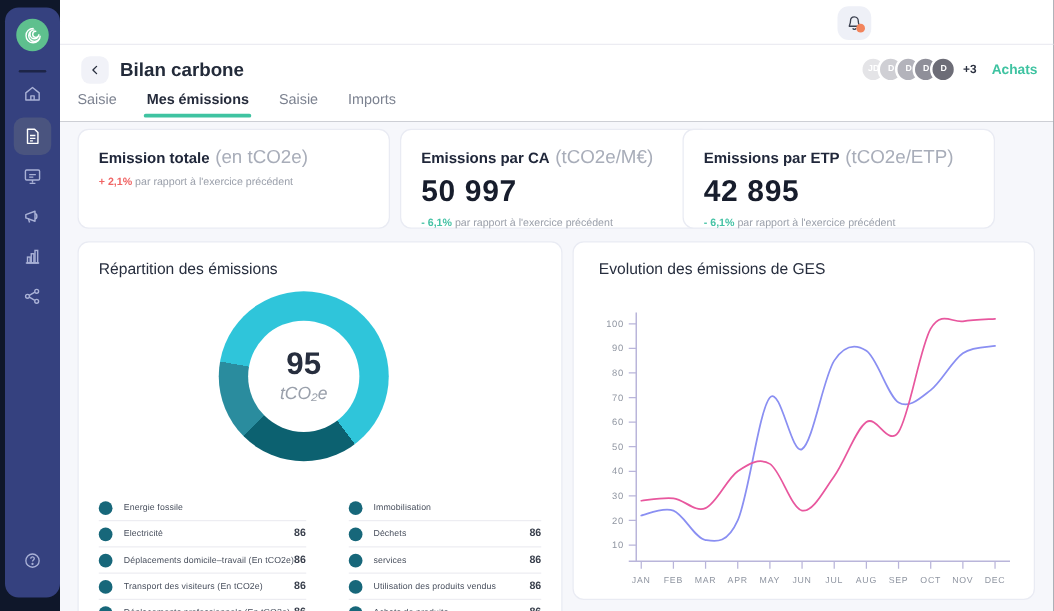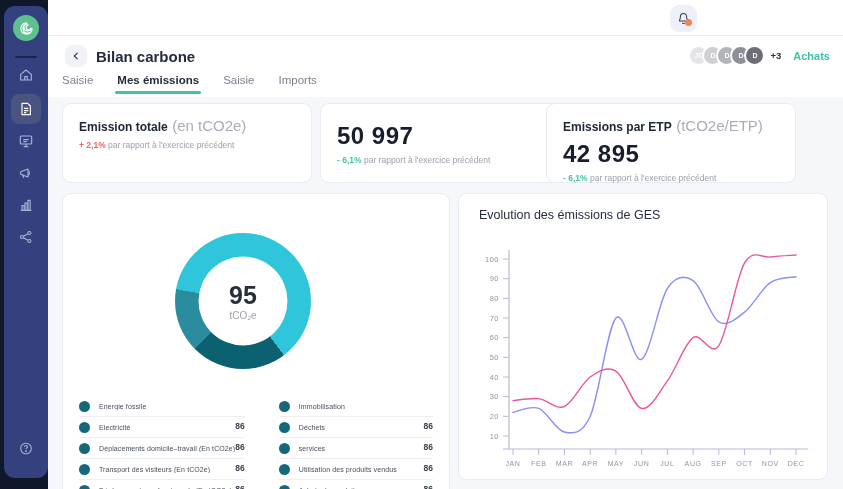--- a/index.html
+++ b/index.html
@@ -43,21 +43,21 @@
   .stat-unit{font-size:15px;font-weight:normal;color:#a8adb9;}
   .stat-value{margin-top:5px;font-size:24px;font-weight:bold;color:#171d2c;letter-spacing:.5px;}
   .stat-delta{margin-top:5px;font-size:8.5px;color:#9ba0ab;}
   .delta-val{font-weight:bold;}
 
   
   .card-title{font-size:12.5px;color:#272e3e;}
   .donut-ring{position:absolute;left:112px;top:39px;width:136px;height:136px;border-radius:50%;}
   .donut-hole{position:absolute;left:50%;top:50%;transform:translate(-50%,-50%);width:89px;height:89px;border-radius:50%;background:#fff;display:flex;flex-direction:column;align-items:center;justify-content:center;}
   .donut-val{font-size:25px;font-weight:bold;color:#272e3e;line-height:1;}
-  .donut-unit{margin-top:2px;font-size:10px;color:#9aa0ab;}
+  .donut-unit{margin-top:2px;font-size:14px;color:#9aa0ab;font-style:italic;}
   .legend{position:absolute;left:16px;right:16px;top:202px;display:grid;grid-template-columns:1fr 1fr;column-gap:34px;}
   .lg-row{display:flex;align-items:center;height:21px;border-bottom:1px solid #ededf2;}
   .lg-dot{flex:0 0 11px;width:11px;height:11px;border-radius:50%;}
   .lg-label{flex:1;margin-left:9px;font-size:7px;letter-spacing:.1px;color:#474e5c;white-space:nowrap;overflow:hidden;}
   .lg-val{font-size:8.5px;font-weight:bold;color:#3a404d;margin-top:40px;}
 
   
   .line-title{position:absolute;left:20px;top:14px;}
   #line-svg{position:absolute;left:0;top:34px;}
 </style>
@@ -184,30 +184,32 @@
     </div>
   </div>
 
   <div class="content-bg"></div>
 
   <div class="card stat-card" style="left:62px;top:103px;width:250px;height:80px;">
     <div><span class="stat-title">Emission totale</span> <span class="stat-unit">(en tCO2e)</span></div>
     <div class="stat-delta"><span class="delta-val" style="color: rgb(240, 100, 100);">+ 2,1%</span> <span>par rapport à l'exercice précédent</span></div>
   </div>
   <div class="card stat-card" style="left:320px;top:103px;width:250px;height:80px;">
+    <div><span class="stat-title">Emissions par CA</span> <span class="stat-unit">(tCO2e/M€)</span></div>
     <div class="stat-value">50 997</div>
     <div class="stat-delta"><span class="delta-val" style="color: rgb(69, 194, 165);">- 6,1%</span> <span>par rapport à l'exercice précédent</span></div>
   </div>
   <div class="card stat-card" style="left:546px;top:103px;width:250px;height:80px;">
     <div><span class="stat-title">Emissions par ETP</span> <span class="stat-unit">(tCO2e/ETP)</span></div>
     <div class="stat-value">42 895</div>
     <div class="stat-delta"><span class="delta-val" style="color: rgb(69, 194, 165);">- 6,1%</span> <span>par rapport à l'exercice précédent</span></div>
   </div>
 
   <div class="card" style="left:62px;top:193px;width:388px;height:340px;">
+    <div class="card-title" style="position:absolute;left:16px;top:14px;">Répartition des émissions</div>
     <div class="donut-ring" id="donut" style="background: conic-gradient(rgb(47, 197, 218) 0deg, rgb(47, 197, 218) 143deg, rgb(12, 97, 112) 143deg, rgb(12, 97, 112) 225deg, rgb(42, 140, 158) 225deg, rgb(42, 140, 158) 280deg, rgb(47, 197, 218) 280deg, rgb(47, 197, 218) 360deg);">
       <div class="donut-hole">
         <div class="donut-val">95</div>
         <div class="donut-unit">tCO₂e</div>
       </div>
     </div>
     <div class="legend" id="legend">
         <div>
           <div class="lg-row">
             <span class="lg-dot" style="background: rgb(23, 103, 122);"></span>

